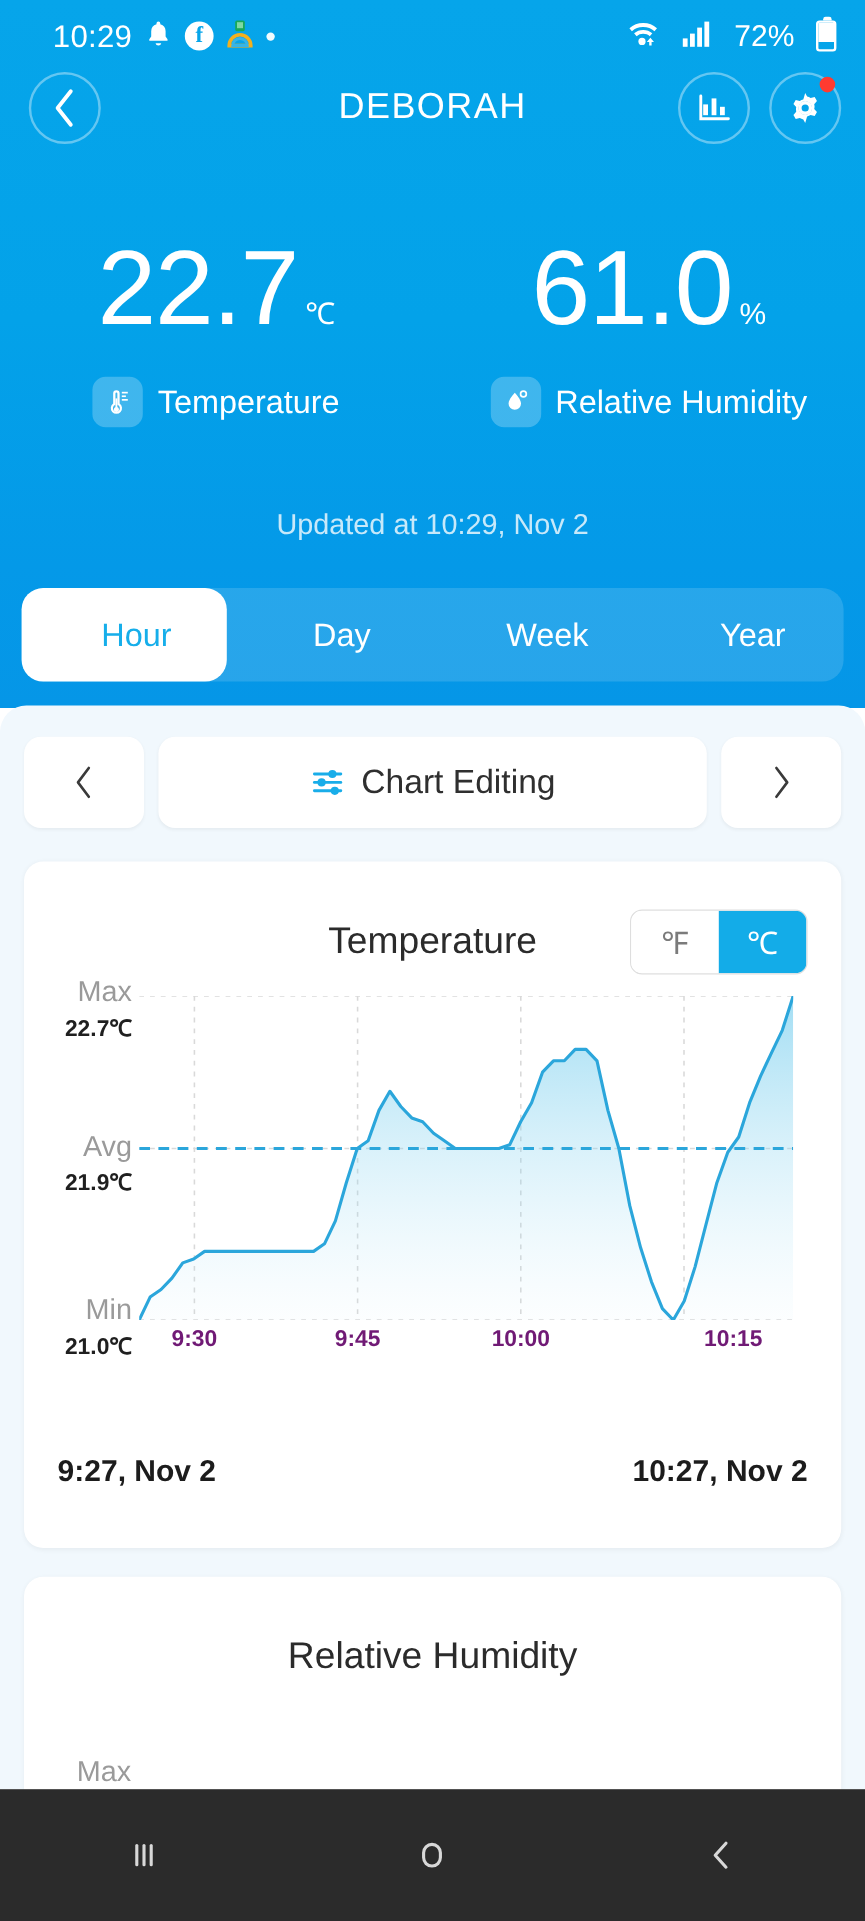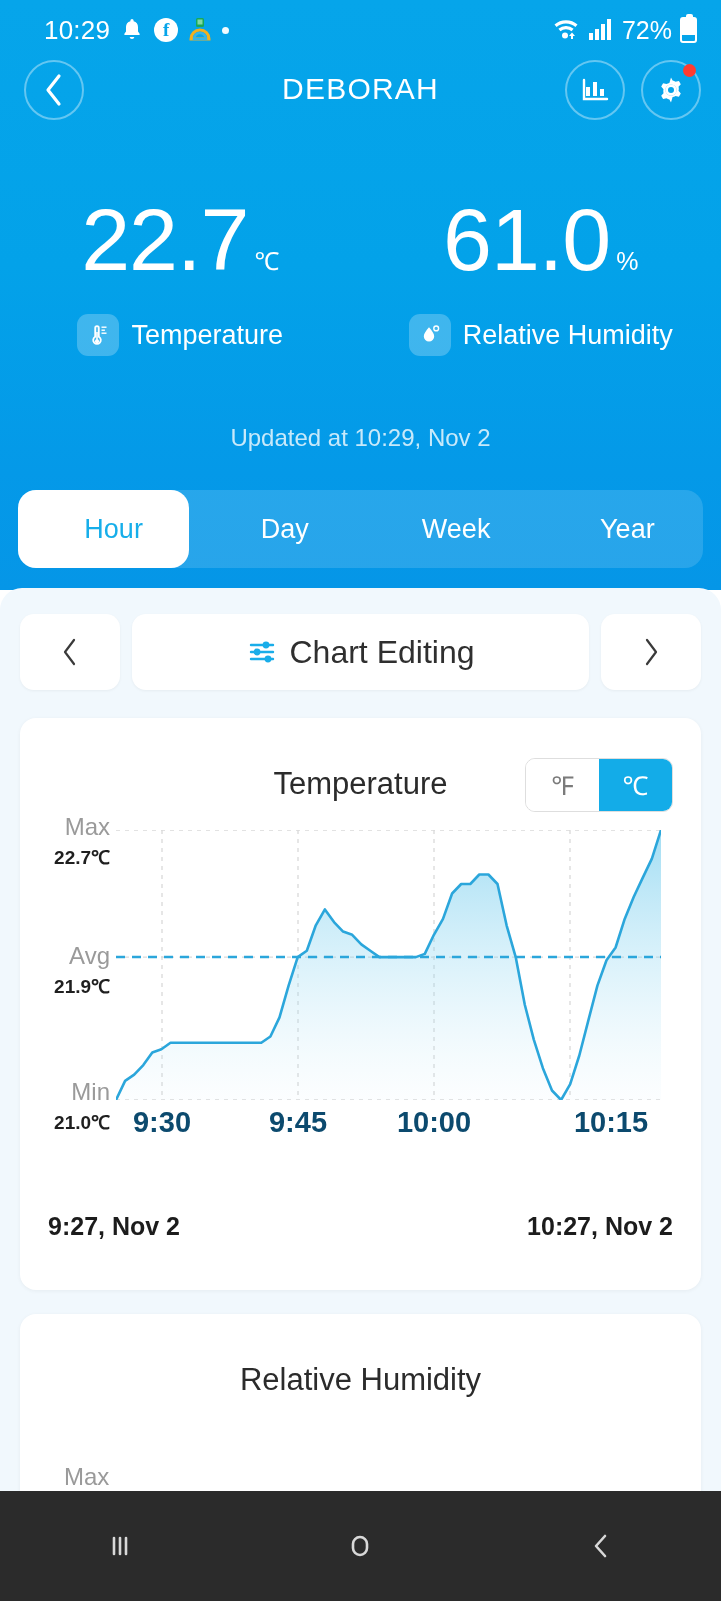--- a/index.html
+++ b/index.html
@@ -15,21 +15,21 @@
   .header {
     position: absolute; left: 0; top: 0; width: 721px; height: 590px;
     background: linear-gradient(180deg, #06A5EA 0%, #03A2E9 45%, #0499E8 80%, #0596E7 100%);
   }
   .statusbar {
     position: absolute; left: 0; top: 0; width: 721px; height: 60px;
     display: flex; align-items: center; color: #ffffff; text-align: center;
   }
   .sb-left { display: flex; align-items: center; gap: 11px; margin-left: 44px; }
   .sb-time { font-size: 26px; letter-spacing: .2px; }
-  .sb-right { position: absolute; right: 24px; display: flex; align-items: center; gap: 8px; }
+  .sb-right { position: absolute; right: 24px; display: flex; align-items: center; gap: 18px; }
   .sb-batt-text { font-size: 25px; }
   .icon-sm { display:inline-block; line-height: 1; }
   .fb {
     width: 24px; height: 24px; border-radius: 50%; background: #fff; color: #06A5EA;
     font-size: 19px; font-weight: bold; display:flex; align-items:center; justify-content:center;
     font-family: "Liberation Serif", serif;
   }
   .dotwhite { width: 7px; height: 7px; border-radius: 50%; background: #fff; opacity: .95; }
   .battshape {
     width: 17px; height: 26px; border: 2px solid #fff; border-radius: 3px; position: relative;
@@ -87,21 +87,21 @@
     background: #F1F8FD; border-radius: 22px 22px 0 0;
   }
 
   .navrow { position: absolute; left: 20px; top: 26px; width: 681px; height: 76px; display: flex; gap: 12px; }
   .navbtn {
     background: #ffffff; border-radius: 14px; display: flex; align-items: center;
     justify-content: center; color: #3a3a3a; box-shadow: 0 1px 3px rgba(0,0,0,0.05);
   }
   .navbtn.side { width: 100px; }
   .navbtn.mid { flex: 1; gap: 13px; }
-  .navbtn .lbl { font-size: 32px; color: #2f2f2f; }
+  .navbtn .lbl { font-size: 28px; color: #2f2f2f; }
 
   .card {
     position: absolute; left: 20px; width: 681px; background: #ffffff;
     border-radius: 16px; box-shadow: 0 1px 4px rgba(0,0,0,0.05);
   }
   #tempCard { top: 130px; height: 572px; }
   #humCard  { top: 726px; height: 260px; }
 
   .card-title { position: absolute; left: 0; top: 48px; width: 681px; text-align: center;
                 font-size: 31px; color: #2b2b2b; }
@@ -111,21 +111,21 @@
             font-size: 26px; color: #7b7b7b; background: #fff; }
   .ut-opt.active { background: #13ACE8; color: #ffffff; }
 
   .plot { position: absolute; left: 0; top: 112px; width: 681px; height: 340px; }
   .axis-left { position: absolute; left: 0; top: 0; width: 96px; height: 340px; }
   .ax-grp { position: absolute; right: 6px; text-align: right; }
   .ax-name { font-size: 24px; color: #9a9a9a; line-height: 30px; }
   .ax-val  { font-size: 19px; color: #1f1f1f; font-weight: bold; line-height: 32px; }
   .chart-area { position: absolute; left: 96px; top: 0; width: 545px; height: 270px; }
   .xticks { position: absolute; left: 96px; top: 276px; width: 585px; height: 40px; }
-  .xt { position: absolute; font-size: 29px; color: #0c4a6e; font-weight: bold; transform: translateX(-50%); }
+  .xt { position: absolute; font-size: 19px; color: #701a75; font-weight: bold; transform: translateX(-50%); }
 
   .rangerow { position: absolute; left: 28px; top: 494px; width: 625px;
               display: flex; justify-content: space-between; }
   .range-txt { font-size: 25px; color: #1c1c1c; font-weight: bold; }
 
   
   .navbar {
     position: absolute; left: 0; bottom: 0; width: 721px; height: 110px; background: #2B2B2B;
     display: flex; align-items: center; justify-content: space-around; color: #d8d8d8;
   }

